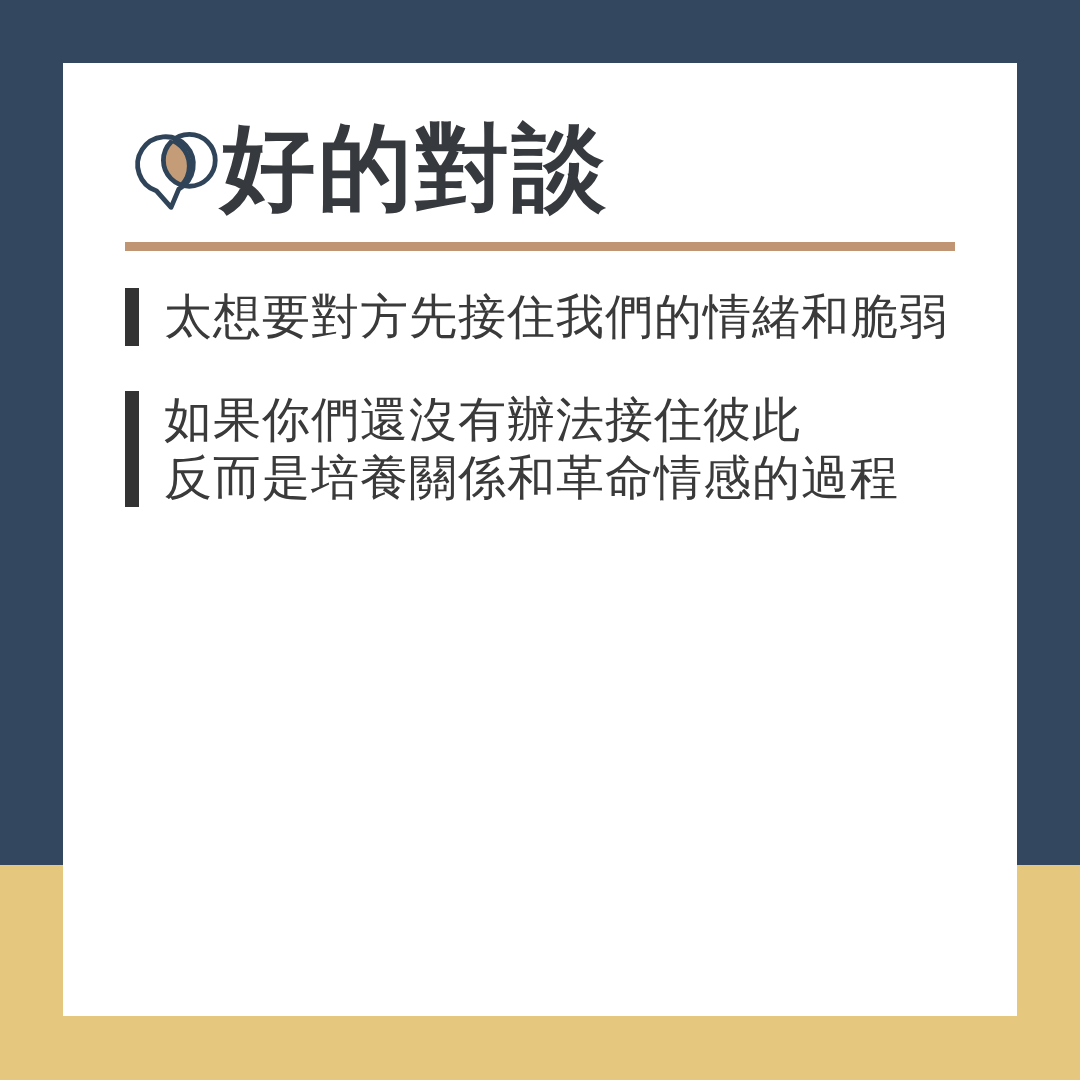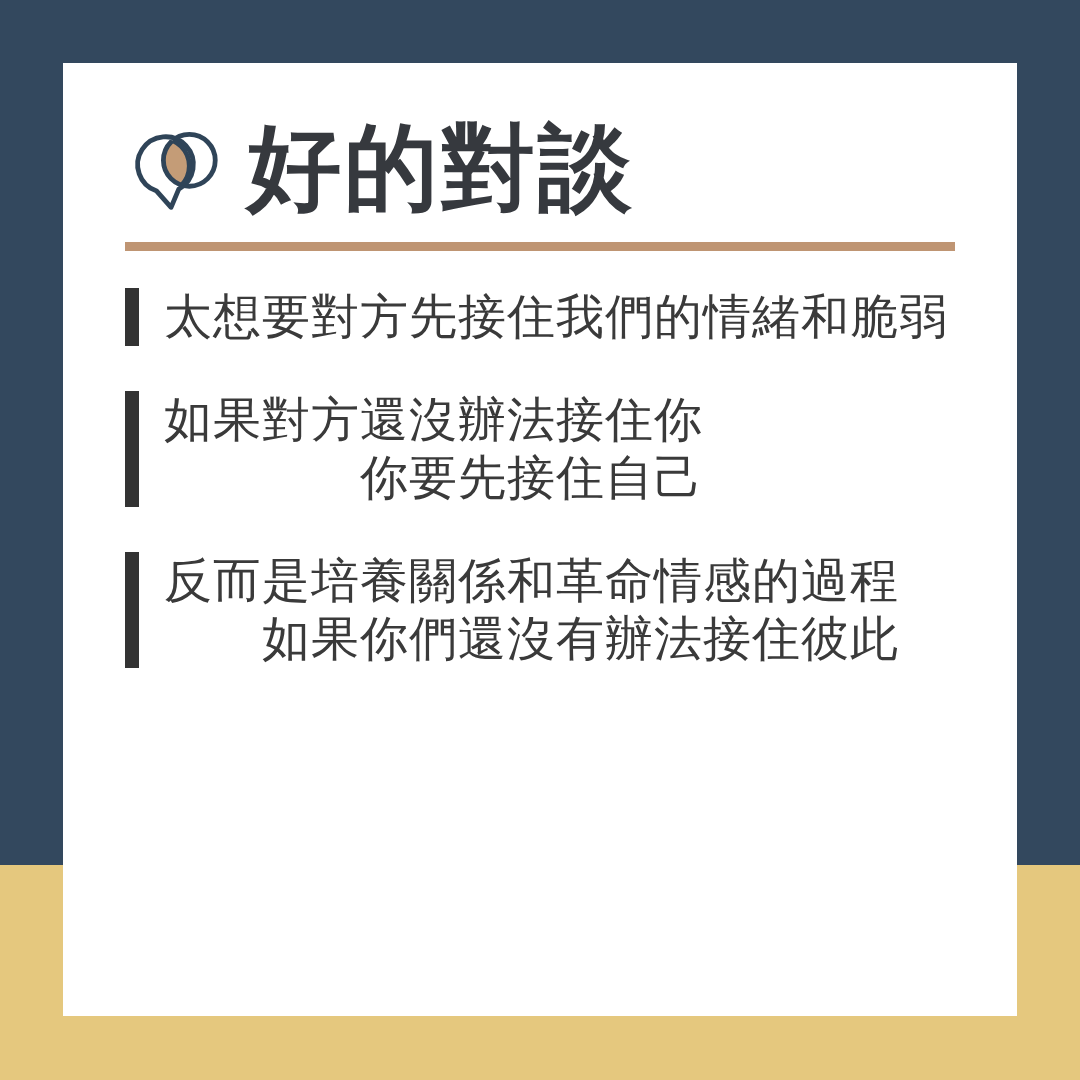--- a/index.html
+++ b/index.html
@@ -22,21 +22,20 @@
   .card {
     position: absolute;
     left: 63px; top: 63px;
     width: 954px; height: 953px;
     background: #FFFFFF;
     padding: 55px 62px 0 62px;
   }
   .header-row {
     display: flex;
     align-items: center;
-    gap: 26px;
     height: 100px;
   }
   .title-icon {
     width: 96px; height: 100px;
     flex: 0 0 auto;
   }
   .page-title {
     font-size: 94px;
     font-weight: 900;
     color: #36393E;
@@ -52,21 +51,20 @@
   }
   .quotes {
     margin-top: 37px;
     display: flex;
     flex-direction: column;
     gap: 45px;
   }
   .quote-block {
     display: flex;
     gap: 25px;
-    text-align: right;
   }
   .quote-bar {
     flex: 0 0 auto;
     width: 14px;
     align-self: stretch;
     background: #333333;
   }
   .quote-text {
     font-size: 48px;
     line-height: 58px;
@@ -113,33 +111,26 @@
 
     <div class="quotes">
 
       <div class="quote-block">
         <div class="quote-bar"></div>
         <div class="quote-text">
           <div>太想要對方先接住我們的情緒和脆弱</div>
         </div>
       </div>
 
-      <div class="quote-block">
-        <div class="quote-bar"></div>
-        <div class="quote-text">
-          <div>如果對方還沒辦法接住你</div>
-          <div>你要先接住自己</div>
-        </div>
-      </div>
 
 
 
       <div class="quote-block">
         <div class="quote-bar"></div>
         <div class="quote-text">
+          <div>如果你們還沒有辦法接住彼此</div>
           <div>反而是培養關係和革命情感的過程</div>
-          <div>如果你們還沒有辦法接住彼此</div>
         </div>
       </div>
 
     </div>
   </div>
 </div>
 
 </body></html>

